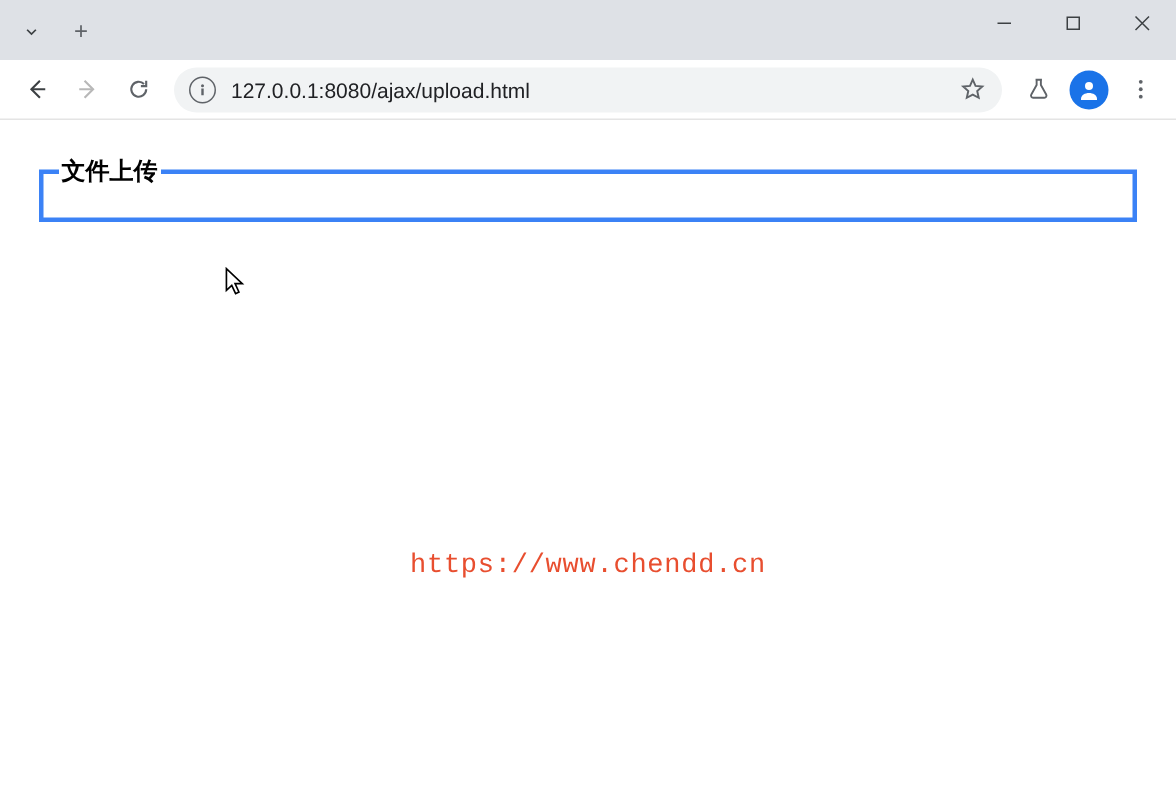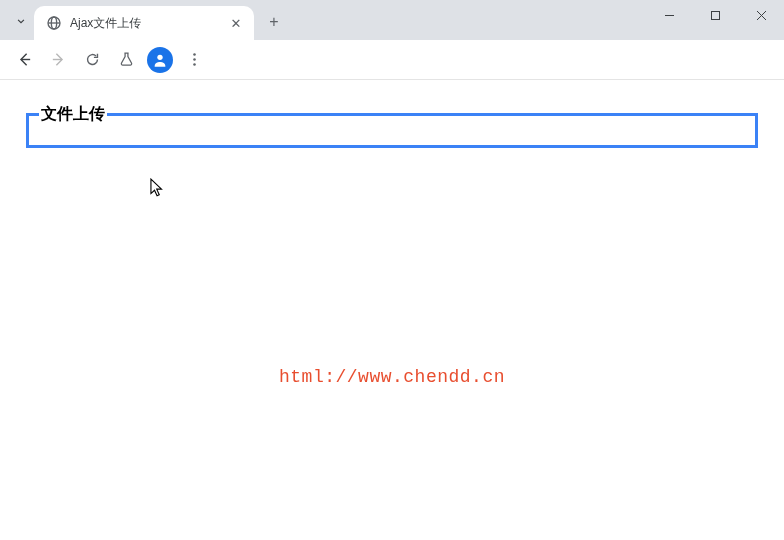--- a/index.html
+++ b/index.html
@@ -200,31 +200,20 @@
 </style>
 </head>
 <body>
 
 <div class="titlebar">
   <div class="tabdrop">
     <svg viewBox="0 0 24 24">
         <path d="M7 10l5 5 5-5" fill="none" stroke="#3c4043" stroke-width="2"></path>
       </svg>
   </div>
-  <div class="tab">
-    <span class="favicon">
-      <svg viewBox="0 0 24 24">
-          <circle cx="12" cy="12" r="9" fill="none" stroke="#5f6368" stroke-width="2"></circle>
-          <ellipse cx="12" cy="12" rx="4" ry="9" fill="none" stroke="#5f6368" stroke-width="2"></ellipse>
-          <path d="M3 12h18" stroke="#5f6368" stroke-width="2"></path>
-        </svg>
-    </span>
-    <span class="title">Ajax文件上传</span>
-    <span class="close">✕</span>
-  </div>
   <div class="newtab">+</div>
   <div class="titlebar-spacer"></div>
   <div class="wincontrols">
     <div class="winbtn">
       <svg viewBox="0 0 11 11">
           <path d="M1 5.5h9" stroke="#3c4043" stroke-width="1"></path>
         </svg>
     </div>
     <div class="winbtn">
       <svg viewBox="0 0 11 11">
@@ -251,20 +240,34 @@
         <path d="M9 4l8 8-8 8" fill="none" stroke="#b8b8b8" stroke-width="2"></path>
         <path d="M4 12h13" stroke="#b8b8b8" stroke-width="2"></path>
       </svg>
   </div>
   <div class="tbtn">
     <svg viewBox="0 0 24 24">
         <path d="M19 12a7 7 0 1 1-2.05-4.95" fill="none" stroke="#5f6368" stroke-width="2"></path>
         <path d="M19 4v5h-5" fill="none" stroke="#5f6368" stroke-width="2"></path>
       </svg>
   </div>
+  <div class="omnibox">
+    <span class="secure">
+      <svg viewBox="0 0 10 10">
+          <circle cx="5" cy="2.2" r="1" fill="#5f6368"></circle>
+          <rect x="4.2" y="4" width="1.6" height="4.5" fill="#5f6368"></rect>
+        </svg>
+    </span>
+    <span class="url">127.0.0.1:8080/ajax/upload.html</span>
+    <span class="star tbtn" style="width:20px;height:20px;">
+      <svg viewBox="0 0 24 24">
+          <path d="M12 3l2.6 5.8 6.4.6-4.8 4.3 1.4 6.3L12 17l-5.6 3 1.4-6.3L3 9.4l6.4-.6z" fill="none" stroke="#5f6368" stroke-width="1.8"></path>
+        </svg>
+    </span>
+  </div>
   <div class="tbtn">
     <svg viewBox="0 0 24 24">
         <path d="M9 3h6M10 3v5l-5 9a2 2 0 0 0 1.8 3h10.4A2 2 0 0 0 19 17l-5-9V3" fill="none" stroke="#5f6368" stroke-width="1.8"></path>
       </svg>
   </div>
   <div class="tbtn">
     <div class="avatar">
       <svg viewBox="0 0 24 24">
           <circle cx="12" cy="8" r="4"></circle>
           <path d="M4 21c0-4 4-6 8-6s8 2 8 6v1H4z"></path>
@@ -285,13 +288,13 @@
     <legend>文件上传</legend>
   </fieldset>
 </div>
 
 <div class="cursor">
   <svg viewBox="0 0 12 18">
     <path d="M1 1 L1 14 L4.2 11 L6.5 16 L8.5 15 L6.2 10 L10.5 10 Z" fill="#fff" stroke="#000" stroke-width="1"></path>
   </svg>
 </div>
 
-<div class="watermark">html://www.chendd.cn</div>
+<div class="watermark">https://www.chendd.cn</div>
 
 </body></html>

